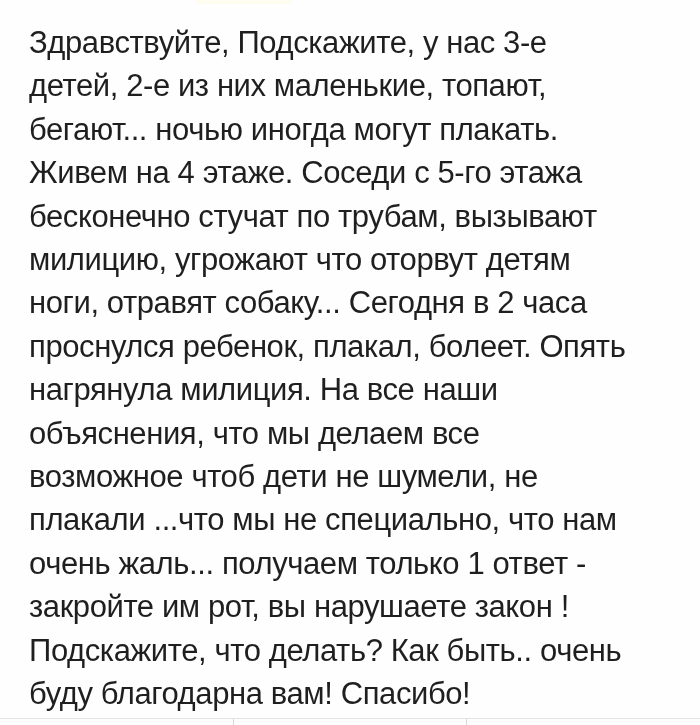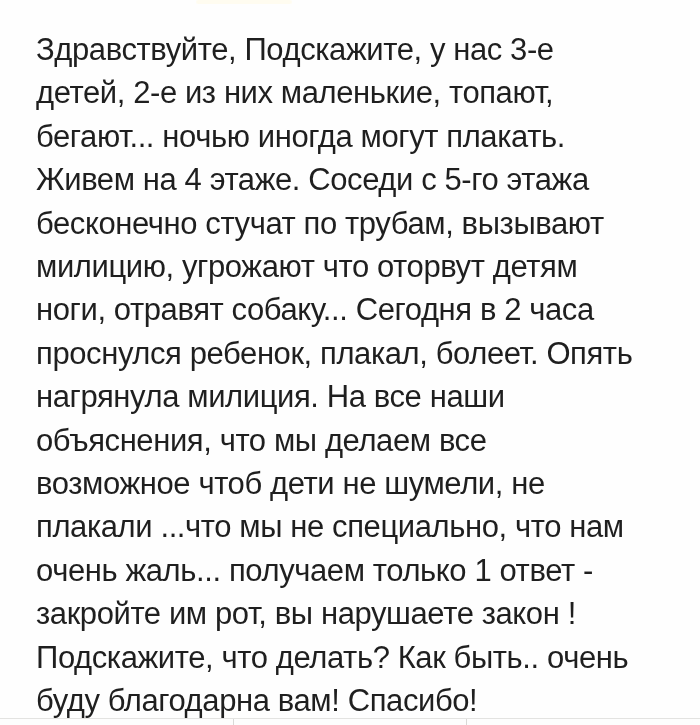--- a/index.html
+++ b/index.html
@@ -28,21 +28,21 @@
     height: 4px;
     background: #fffcee;
     border-radius: 2px;
     opacity: 0.9;
   }
   .post-text {
     position: absolute;
     top: 19px;
     left: 27px;
     right: 14px;
-    margin: 9px;
+    margin: 2px;
     font-size: 31px;
     line-height: 43.4px;
     letter-spacing: -0.4px;
     color: #1f1f1f;
     white-space: pre-line;
     font-weight: 400;
   }
   .action-bar {
     position: absolute;
     left: 0;

